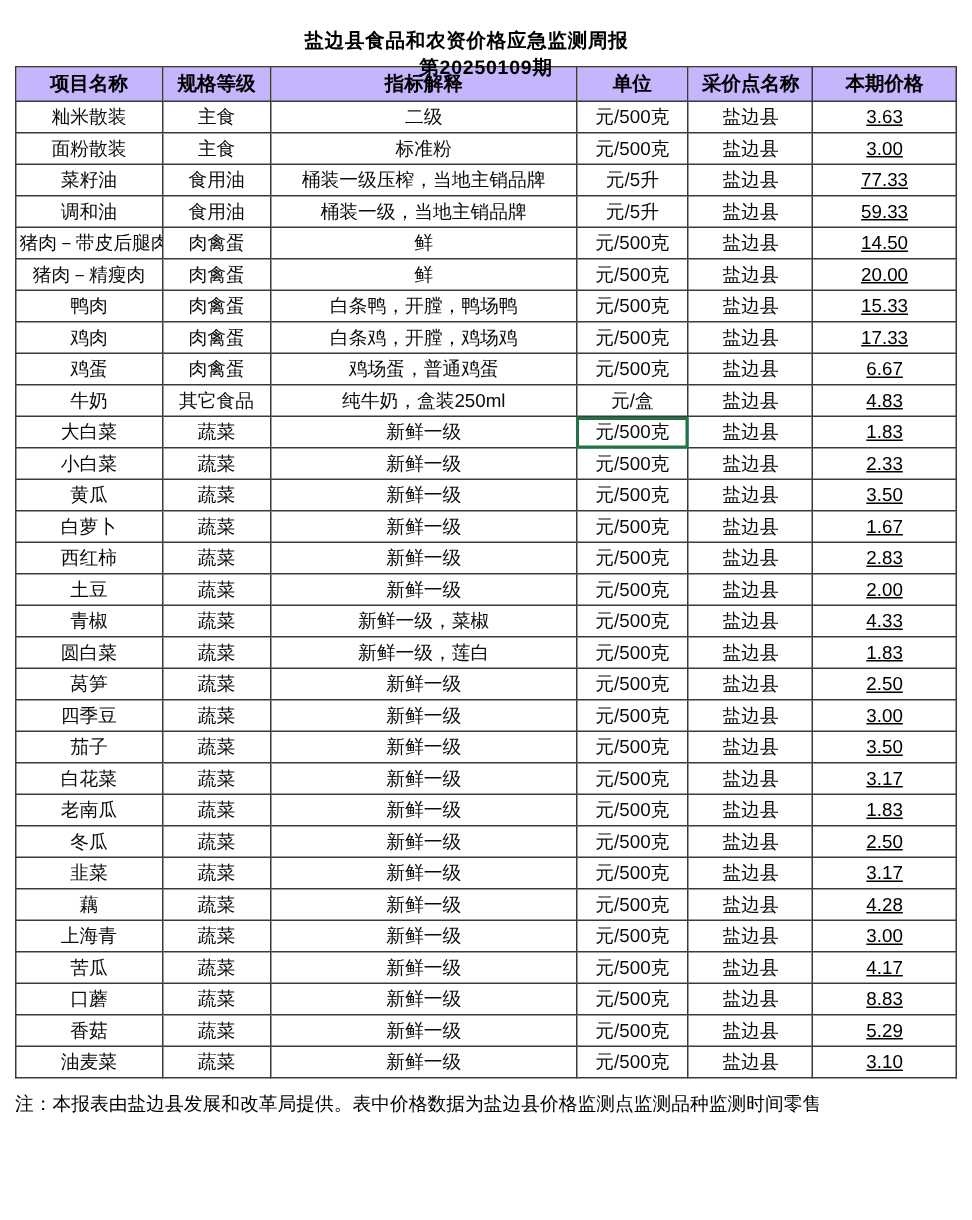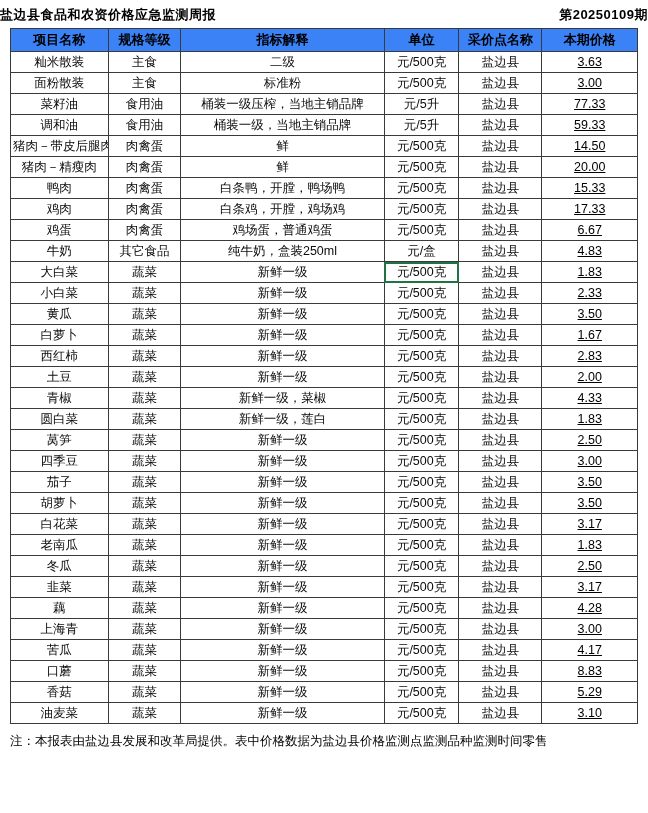--- a/index.html
+++ b/index.html
@@ -15,46 +15,47 @@
     overflow: hidden;
   }
   .page {
     position: relative;
     width: 648px;
     height: 813px;
     box-sizing: border-box;
   }
   .title-row {
     display: flex;
-    justify-content: space-between;
+    justify-content: flex-start;
     align-items: center;
     height: 26px;
-    padding-top: 2px;
+    padding-top: 18px;
     font-size: 13px;
     font-weight: bold;
     letter-spacing: 0.5px;
+    flex-direction: column;
   }
   .title-main { margin-right: 26px; }
   table.price {
     border-collapse: collapse;
     width: 628px;
     margin: 0 auto;
     table-layout: fixed;
   }
   table.price th, table.price td {
     border: 1px solid #3a3a3a;
     height: 20px;
     font-size: 12.5px;
     text-align: center;
     padding: 0 2px;
     white-space: nowrap;
     overflow: hidden;
   }
   table.price thead th {
-    background: #3b82f6;
+    background: #c4b5fd;
     font-weight: bold;
     color: #000000;
     height: 22px;
     font-size: 13px;
   }
   
   col.c0 { width: 94px; }
   col.c1 { width: 70px; }
   col.c2 { width: 196px; }
   col.c3 { width: 72px; }
@@ -274,28 +275,20 @@
         </tr>
         <tr>
           <td class="name">茄子</td>
           <td class="spec">蔬菜</td>
           <td class="desc">新鲜一级</td>
           <td class="unit">元/500克</td>
           <td class="site">盐边县</td>
           <td class="price">3.50</td>
         </tr>
         <tr>
-          <td class="name">胡萝卜</td>
-          <td class="spec">蔬菜</td>
-          <td class="desc">新鲜一级</td>
-          <td class="unit">元/500克</td>
-          <td class="site">盐边县</td>
-          <td class="price">3.50</td>
-        </tr>
-        <tr>
           <td class="name">白花菜</td>
           <td class="spec">蔬菜</td>
           <td class="desc">新鲜一级</td>
           <td class="unit">元/500克</td>
           <td class="site">盐边县</td>
           <td class="price">3.17</td>
         </tr>
         <tr>
           <td class="name">老南瓜</td>
           <td class="spec">蔬菜</td>

